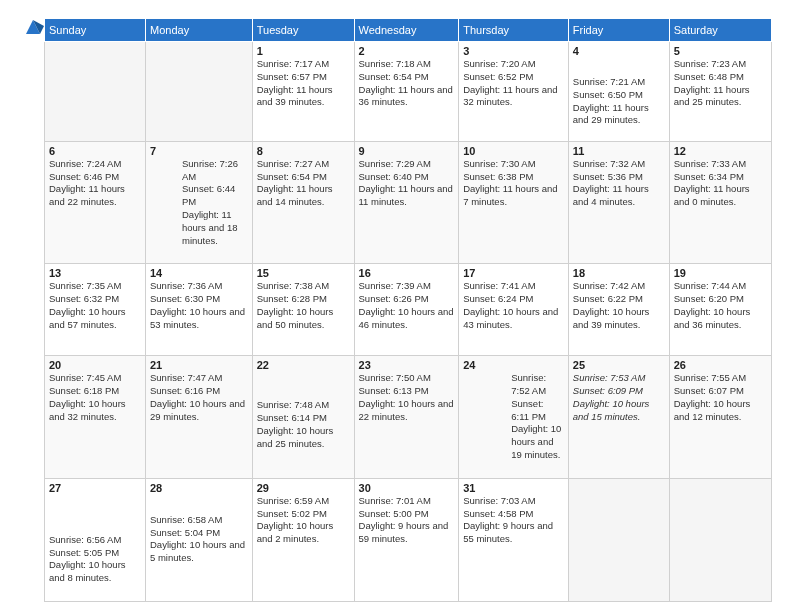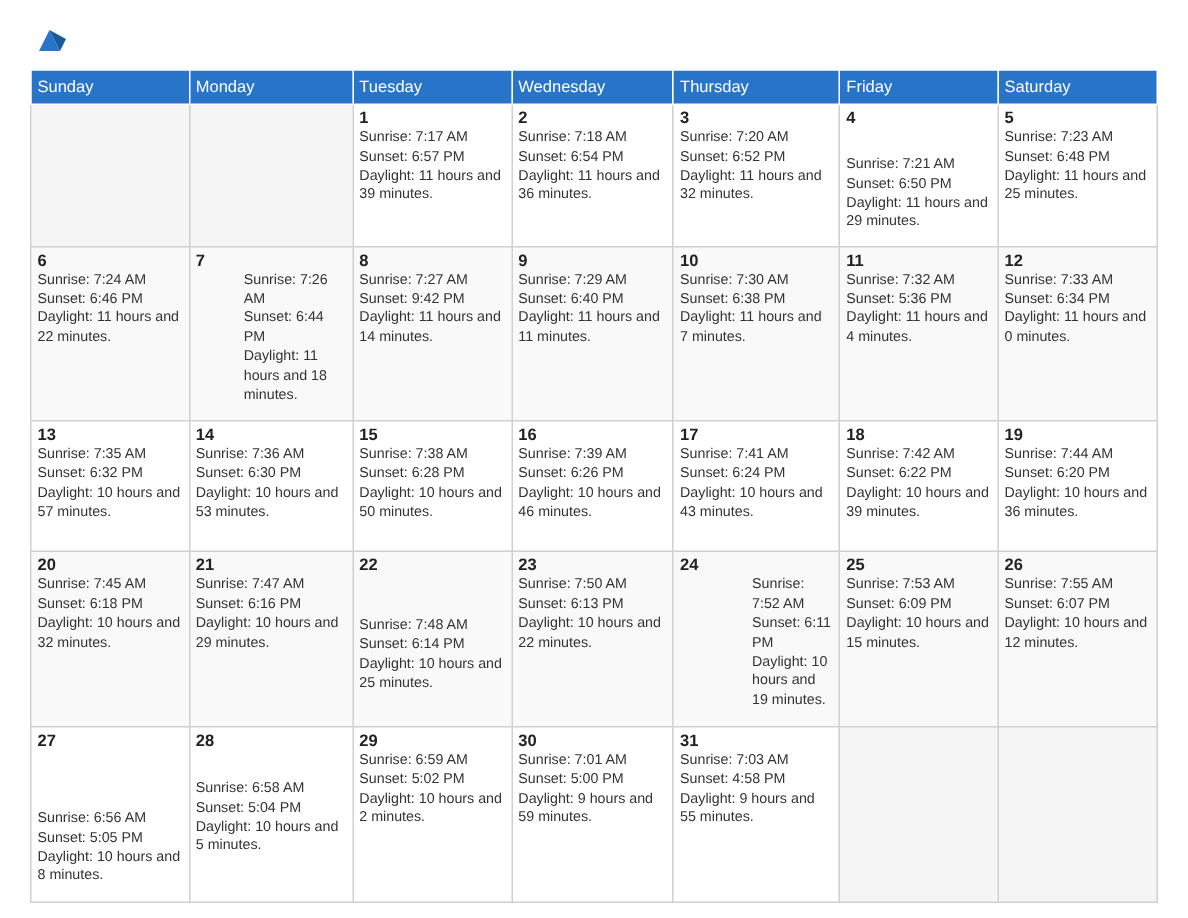--- a/index.html
+++ b/index.html
@@ -8,21 +8,21 @@
       background: #fff;
       width: 792px;
       height: 612px;
       overflow: hidden;
     }
     .page {
       width: 792px;
       height: 612px;
       padding: 18px 20px 10px 20px;
       display: flex;
-      flex-direction: column;
+      flex-direction: row;
     }
     .header {
       display: flex;
       justify-content: space-between;
       align-items: flex-start;
       margin-bottom: 8px;
     }
     .logo {
       display: flex;
       align-items: center;
@@ -185,21 +185,21 @@
           </td>
           <td>
             <span class="day-number">7</span>
             <div class="day-info" style="white-space: pre-line; margin-left: 32px;">Sunrise: 7:26 AM
 Sunset: 6:44 PM
 Daylight: 11 hours and 18 minutes.</div>
           </td>
           <td>
             <span class="day-number">8</span>
             <div class="day-info" style="white-space: pre-line;">Sunrise: 7:27 AM
-Sunset: 9:42 PM
+Sunset: 6:54 PM
 Daylight: 11 hours and 14 minutes.</div>
           </td>
           <td>
             <span class="day-number">9</span>
             <div class="day-info" style="white-space: pre-line;">Sunrise: 7:29 AM
 Sunset: 6:40 PM
 Daylight: 11 hours and 11 minutes.</div>
           </td>
           <td>
             <span class="day-number">10</span>
@@ -290,21 +290,21 @@
 Daylight: 10 hours and 22 minutes.</div>
           </td>
           <td>
             <span class="day-number">24</span>
             <div class="day-info" style="white-space: pre-line; margin-left: 48px;">Sunrise: 7:52 AM
 Sunset: 6:11 PM
 Daylight: 10 hours and 19 minutes.</div>
           </td>
           <td>
             <span class="day-number">25</span>
-            <div class="day-info" style="white-space: pre-line;">Sunrise: 7:53 AM
+            <div class="day-info" style="white-space: pre-line; font-style: italic;">Sunrise: 7:53 AM
 Sunset: 6:09 PM
 Daylight: 10 hours and 15 minutes.</div>
           </td>
           <td>
             <span class="day-number">26</span>
             <div class="day-info" style="white-space: pre-line;">Sunrise: 7:55 AM
 Sunset: 6:07 PM
 Daylight: 10 hours and 12 minutes.</div>
           </td>
         </tr>

